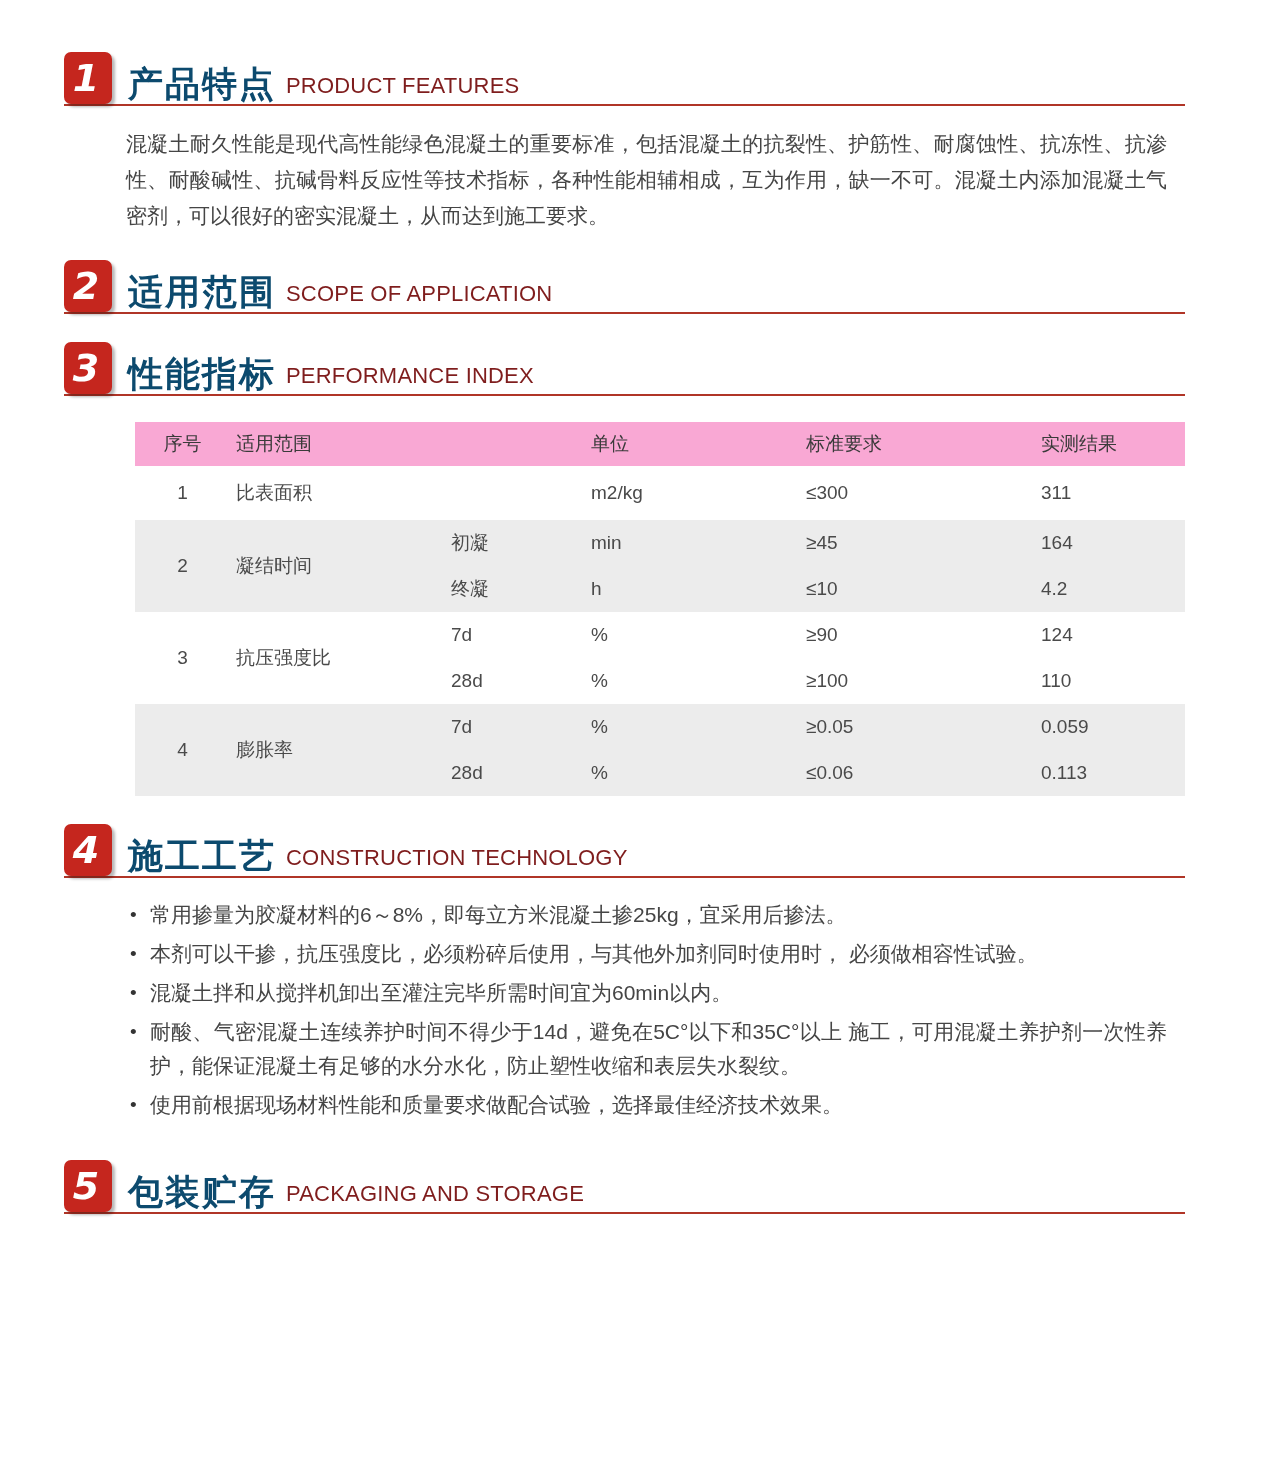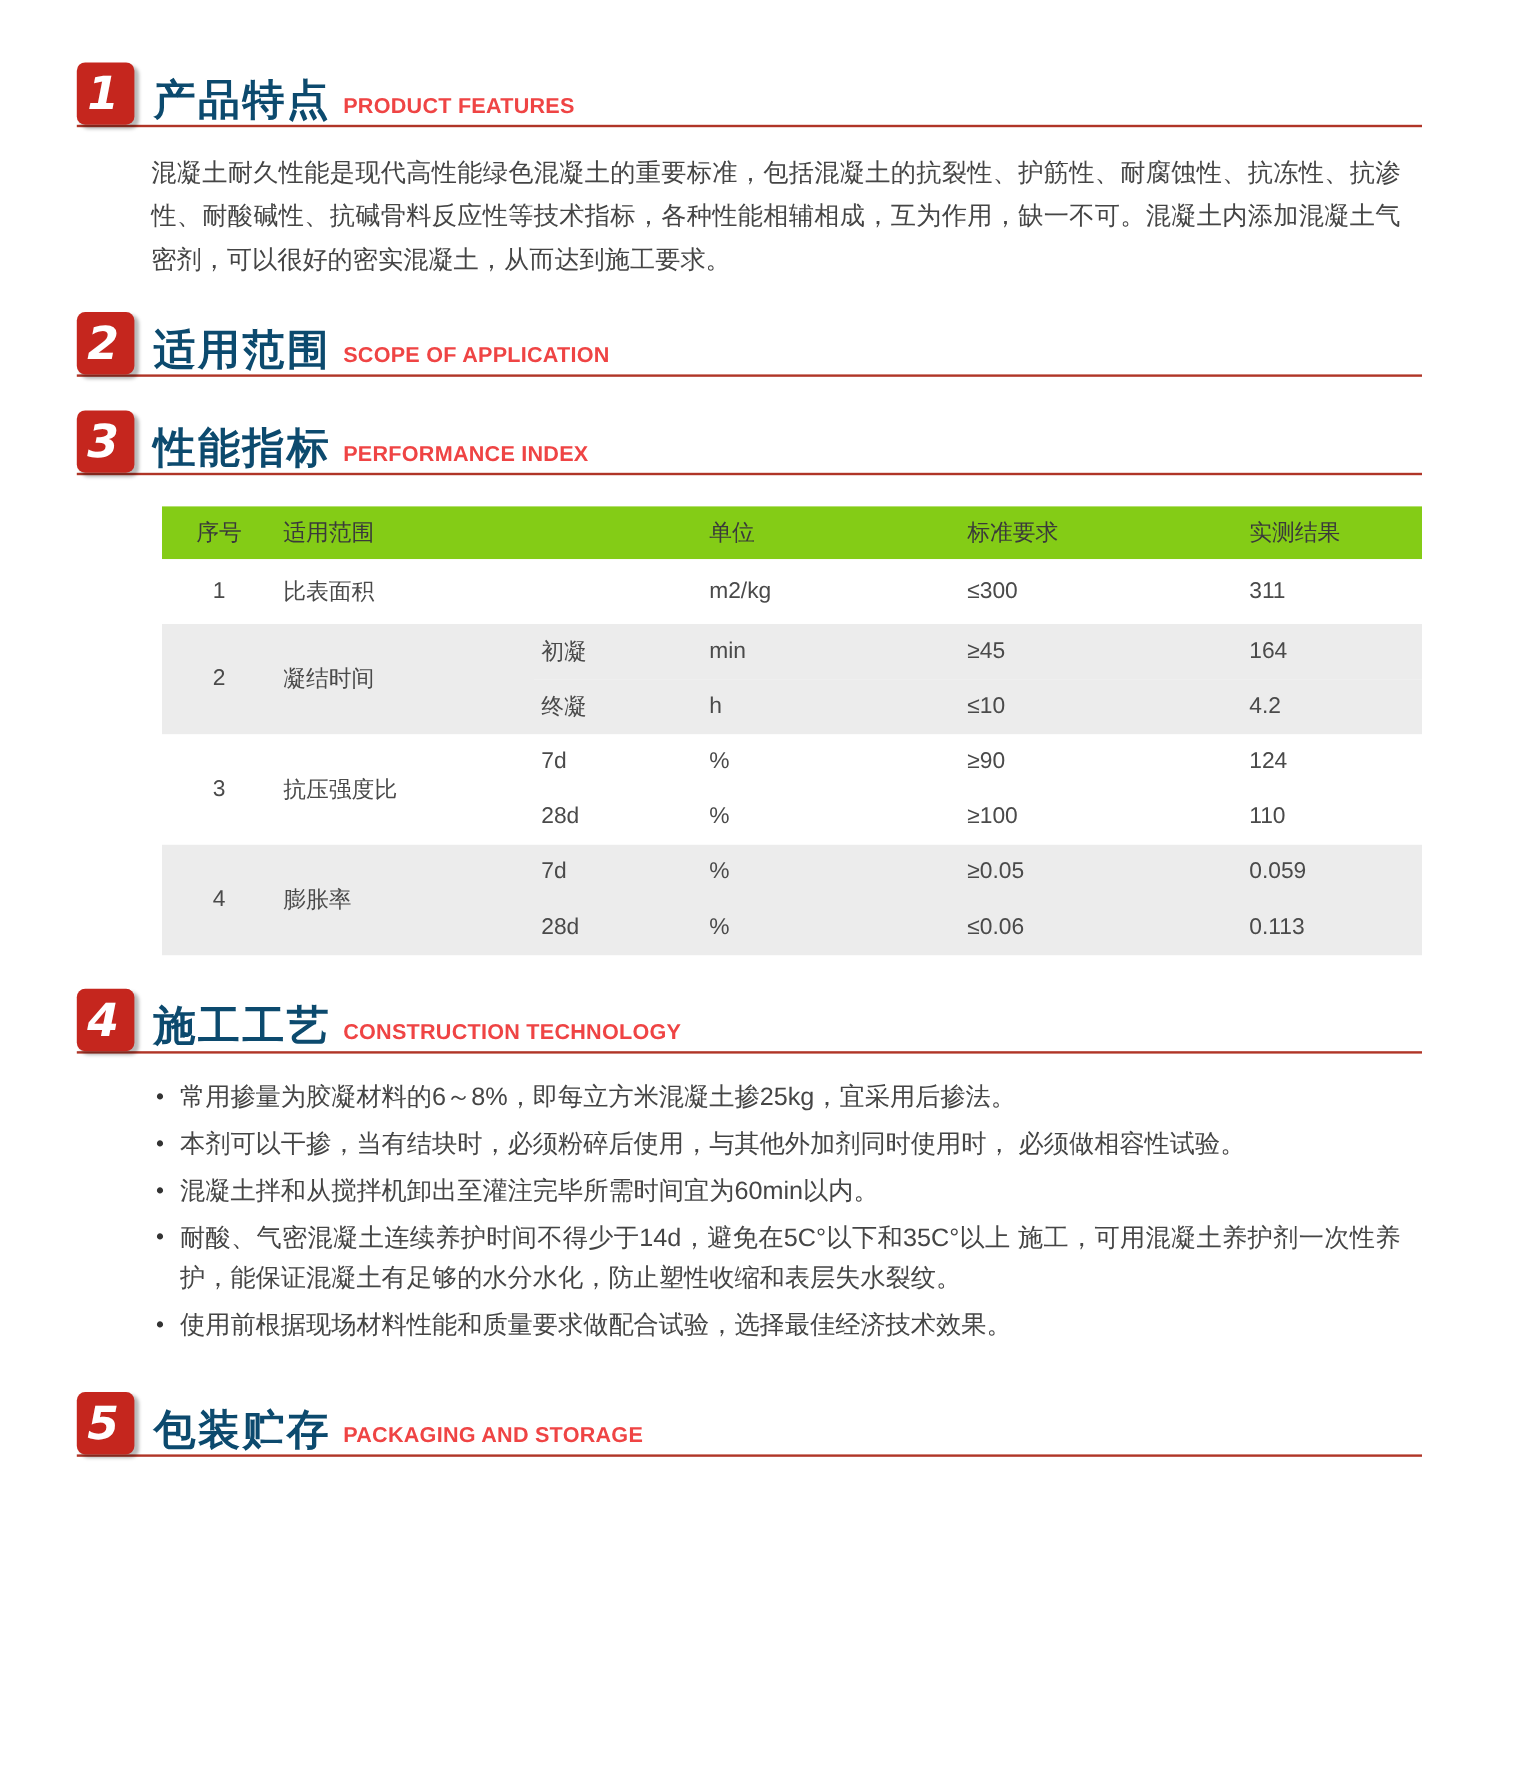--- a/index.html
+++ b/index.html
@@ -11,32 +11,32 @@
   
   .sec { margin-bottom:26px; }
   .sec-head { display:flex; align-items:flex-end; border-bottom:2px solid #b03527; }
   .badge { width:48px; height:52px; background:#c5261e; border-radius:7px;
            box-shadow:3px 3px 3px rgba(0,0,0,0.28);
            display:flex; align-items:center; justify-content:center; flex:0 0 auto; }
   .badge span { color:#ffffff; font-size:38px; font-weight:bold; font-style:italic;
                 font-family:"DejaVu Sans",sans-serif; line-height:1; padding-right:4px; }
   .zh { color:#0c4a6e; font-size:35px; font-weight:bold; letter-spacing:2px;
         padding:0 0 3px 16px; line-height:1; }
-  .en { color:#ef4444; font-size:18px; font-weight:bold; letter-spacing:0.2px;
+  .en { color:#7f1d1d; font-size:22px; font-weight:normal; letter-spacing:0.2px;
         padding:0 0 7px 10px; line-height:1; }
 
   .para { font-size:21px; line-height:36px; text-align:justify;
           margin:20px 18px 0 62px; color:#454545;font-family:Liberation Serif, serif; }
 
   
   .perf-wrap { margin:26px 0 0 71px; }
   table.perf { width:1050px; border-collapse:collapse; font-size:19px; color:#4a4a4a; }
   table.perf th { font-weight:normal; color:#3a3a3a; text-align:left; }
   table.perf th, table.perf td { padding:9px 6px; vertical-align:middle; }
-  table.perf thead tr { background:#84cc16; height:40px; }
+  table.perf thead tr { background:#f9a8d4; height:40px; }
   tr.shaded { background:#ececec; }
   tr.plain  { background:#ffffff; }
   .c1 { width:95px;  text-align:center !important; }
   .c2 { width:215px; }
   .c3 { width:140px; }
   .c4 { width:215px; }
   .c5 { width:235px; }
   .c6 { width:150px; }
   td.c1 { text-align:center; }
   tbody td { height:46px; }
@@ -162,21 +162,21 @@
   <section class="sec sec-constr">
     <header class="sec-head">
       <div class="badge">
         <span>4</span>
       </div>
       <h2 class="zh">施工工艺</h2>
       <span class="en">CONSTRUCTION TECHNOLOGY</span>
     </header>
     <ul class="blist">
       <li>常用掺量为胶凝材料的6～8%，即每立方米混凝土掺25kg，宜采用后掺法。</li>
-      <li>本剂可以干掺，当有结块时，必须粉碎后使用，与其他外加剂同时使用时， 必须做相容性试验。</li>
+      <li>本剂可以干掺，抗压强度比，必须粉碎后使用，与其他外加剂同时使用时， 必须做相容性试验。</li>
       <li>混凝土拌和从搅拌机卸出至灌注完毕所需时间宜为60min以内。</li>
       <li>耐酸、气密混凝土连续养护时间不得少于14d，避免在5C°以下和35C°以上 施工，可用混凝土养护剂一次性养护，能保证混凝土有足够的水分水化，防止塑性收缩和表层失水裂纹。</li>
       <li>使用前根据现场材料性能和质量要求做配合试验，选择最佳经济技术效果。</li>
     </ul>
   </section>
 
   <section class="sec sec-pack">
     <header class="sec-head">
       <div class="badge">
         <span>5</span>

